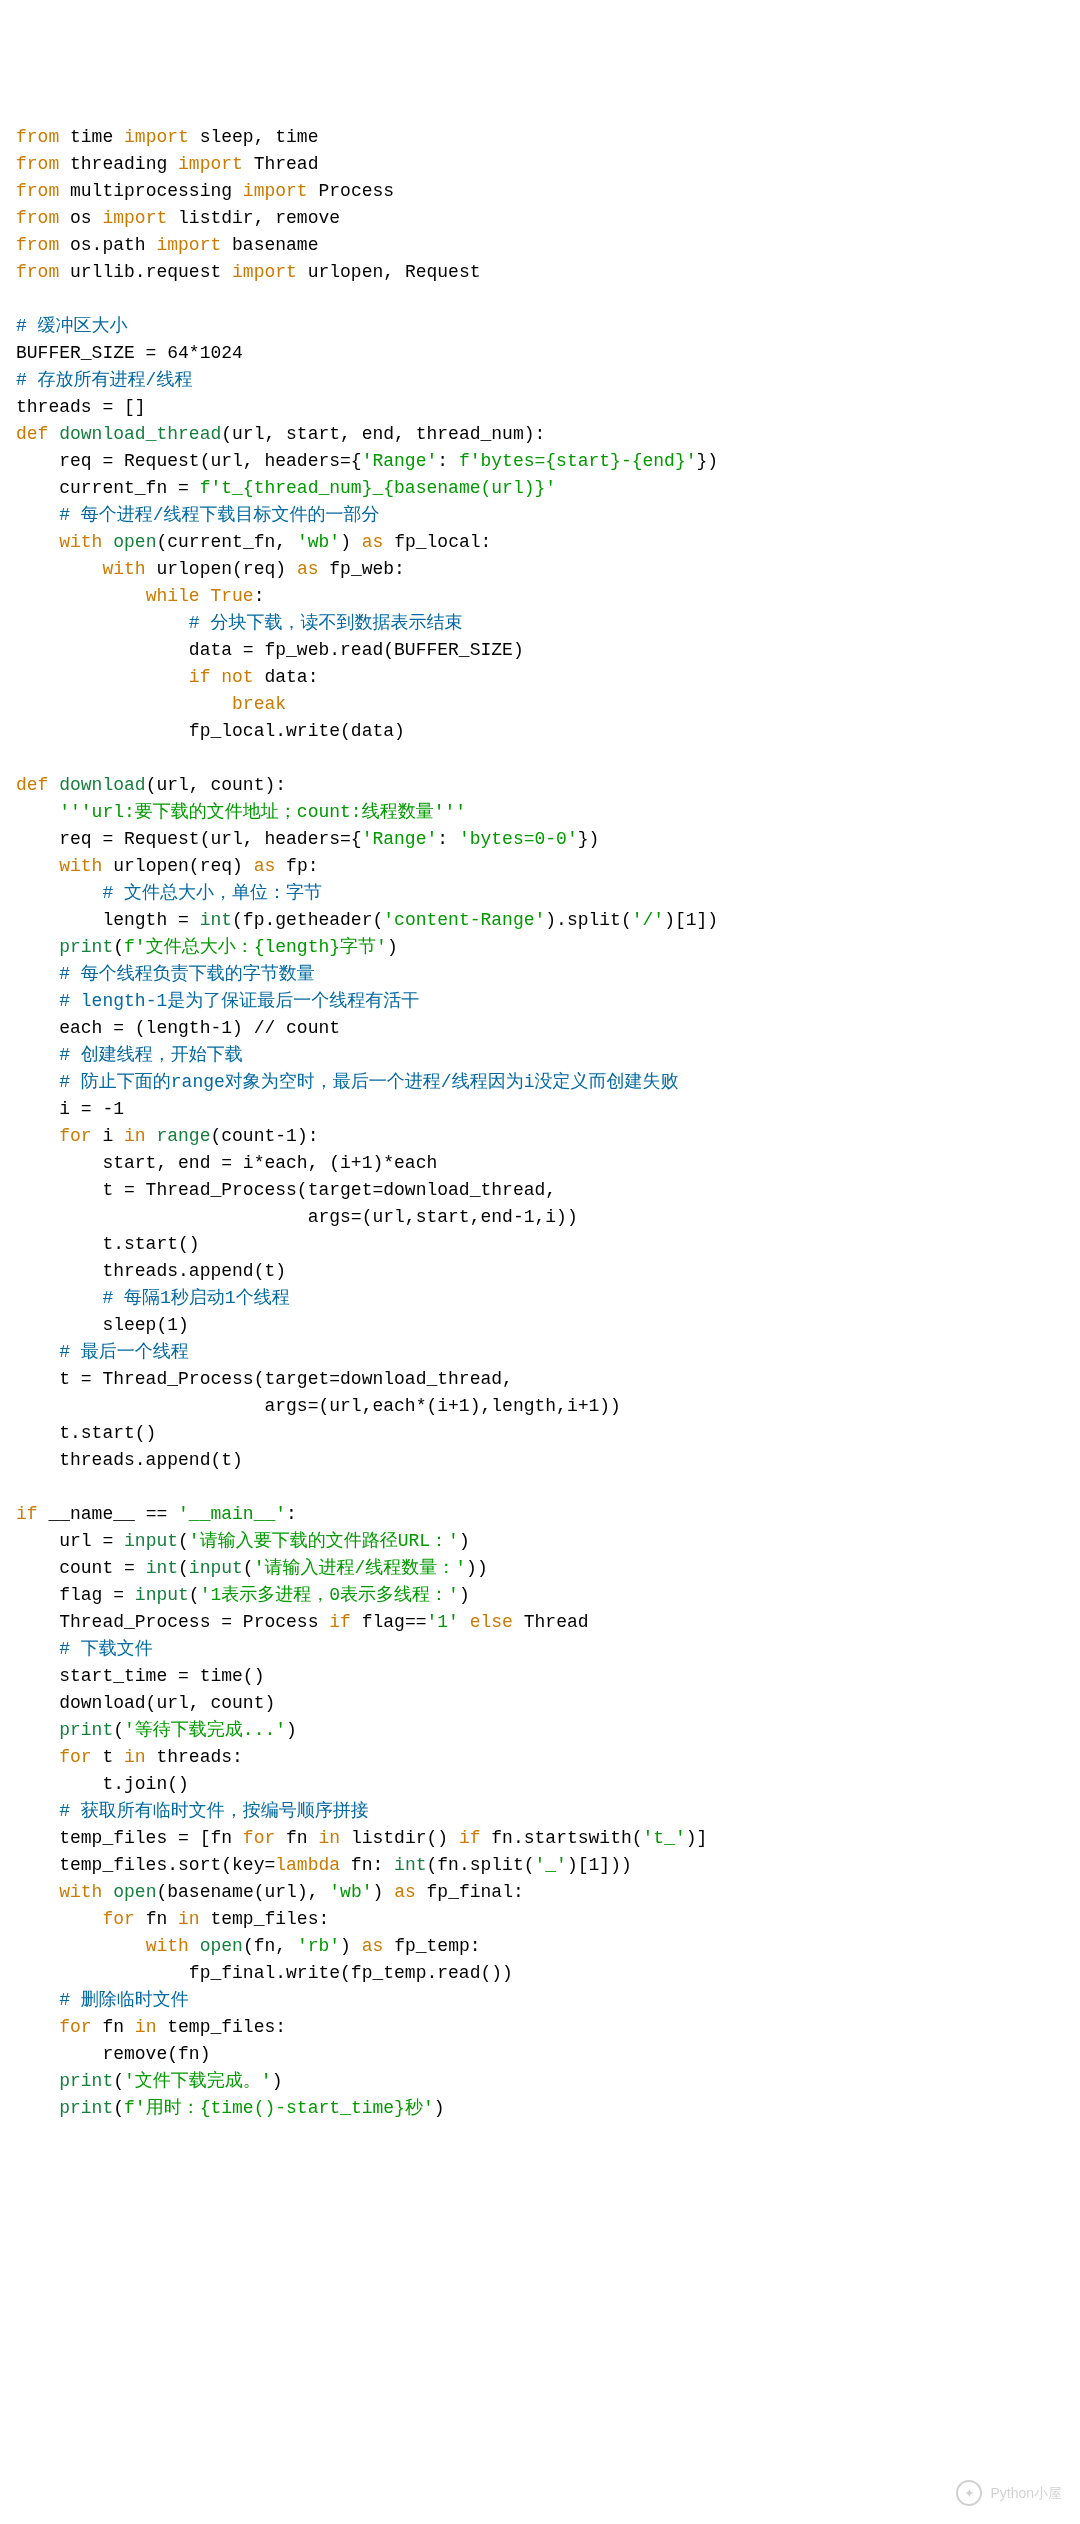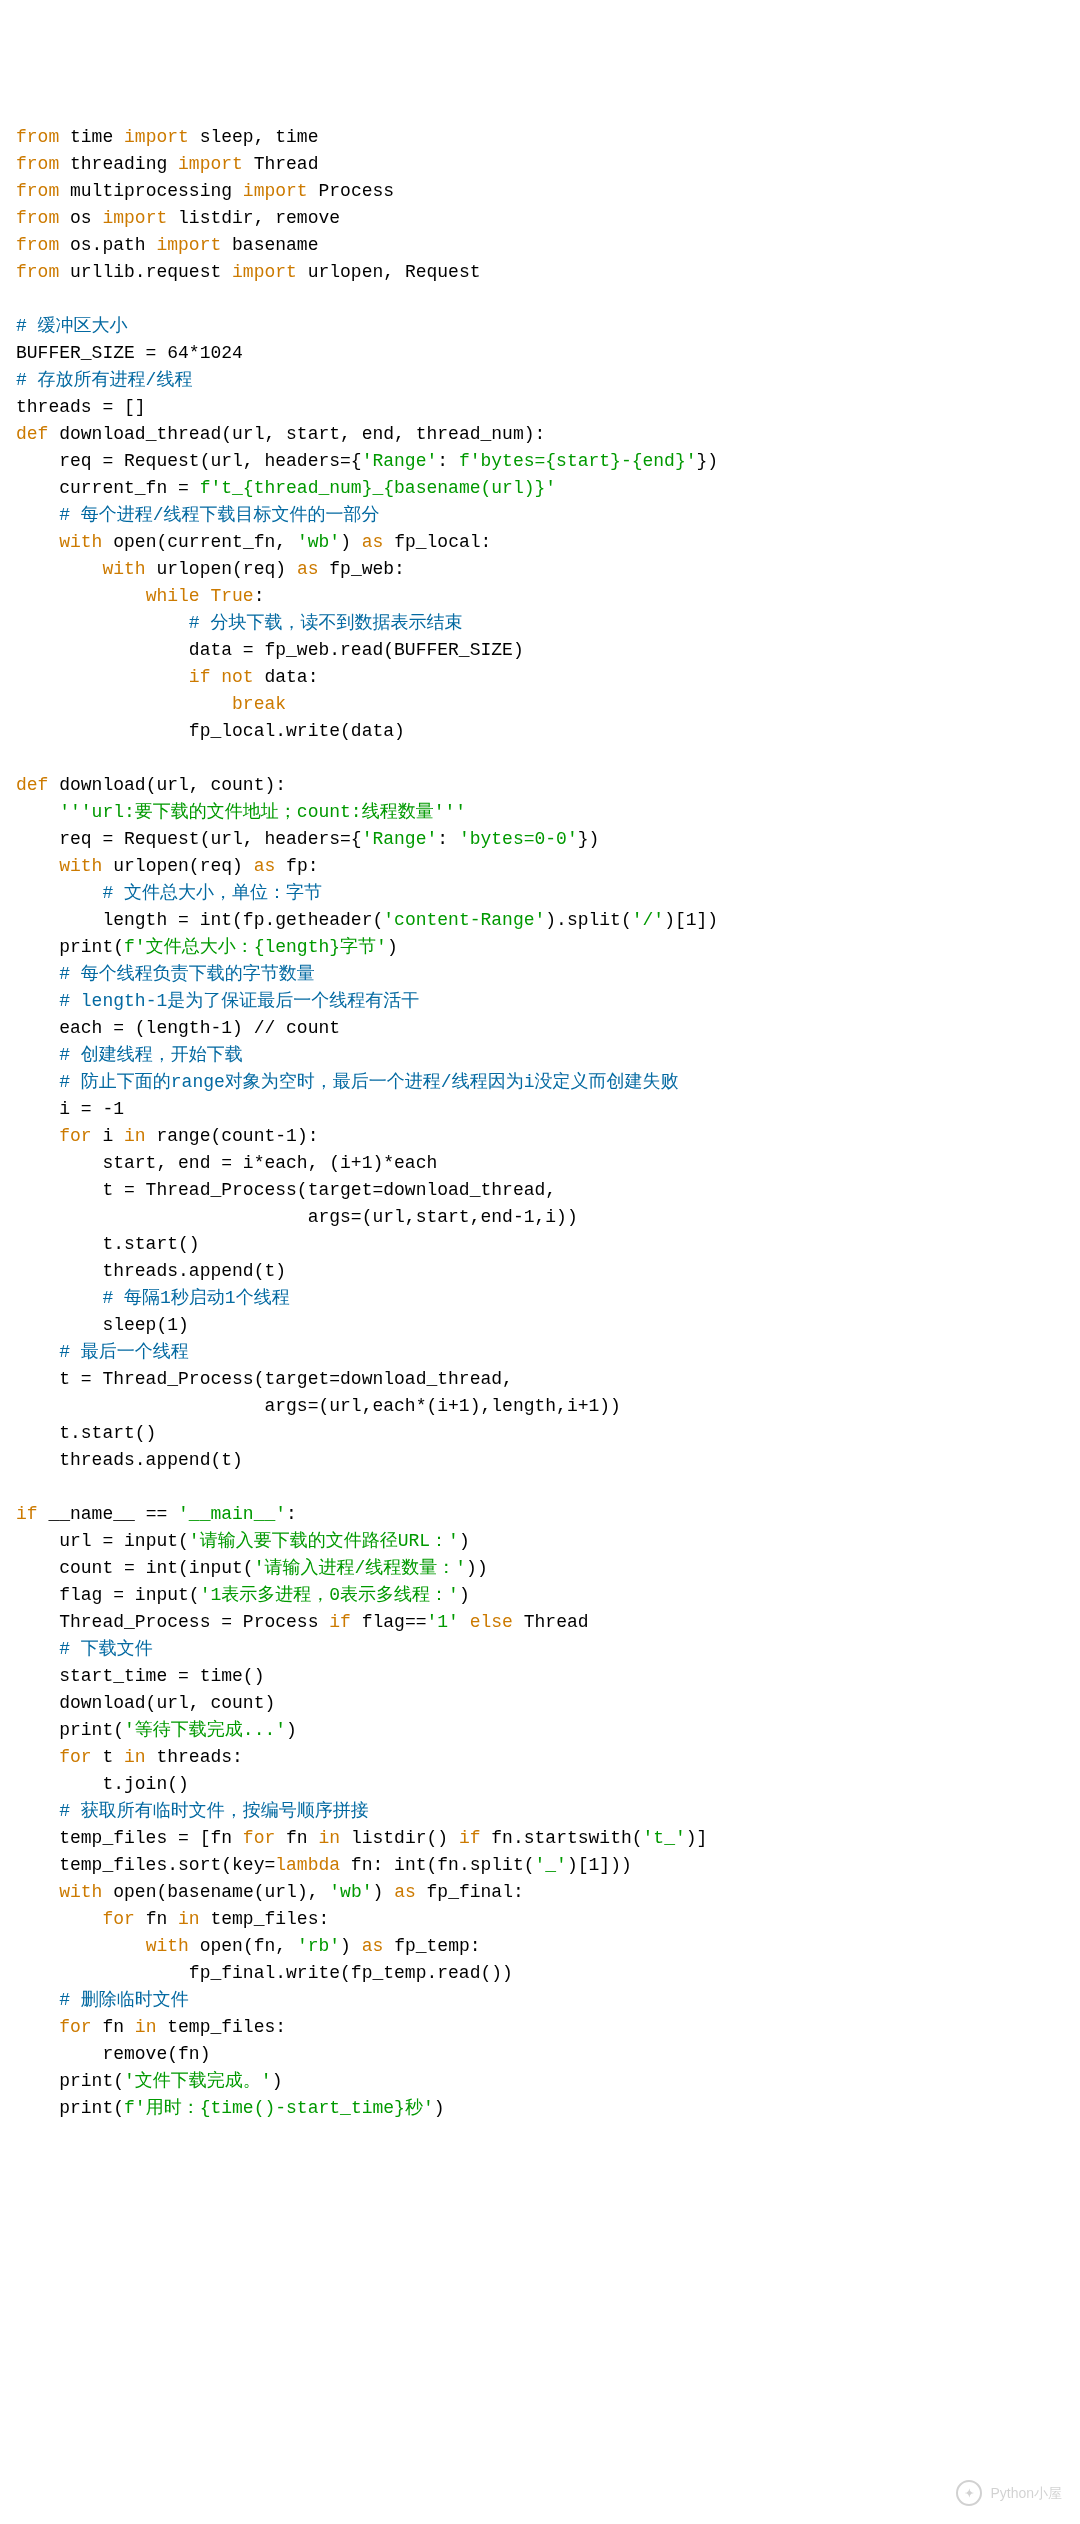--- a/index.html
+++ b/index.html
@@ -9,21 +9,21 @@
   font-family: Consolas, Monaco, "Courier New", monospace;
   font-size: 18px;
   line-height: 1.5;
   white-space: pre;
   width: 1080px;
   box-sizing: border-box;
 }
 .kw   { color: #cc7a00; text-align: right; }      
 .str  { color: #009900; }      
 .cmt  { color: #0369a1; }      
-.fn   { color: #000000; }
+.fn   { color: #15803d; }
 .dark { color: #000; }
 
 .watermark {
   position: fixed;
   bottom: 18px;
   right: 18px;
   opacity: 0.18;
   font-family: sans-serif;
   font-size: 14px;
   color: #000;

